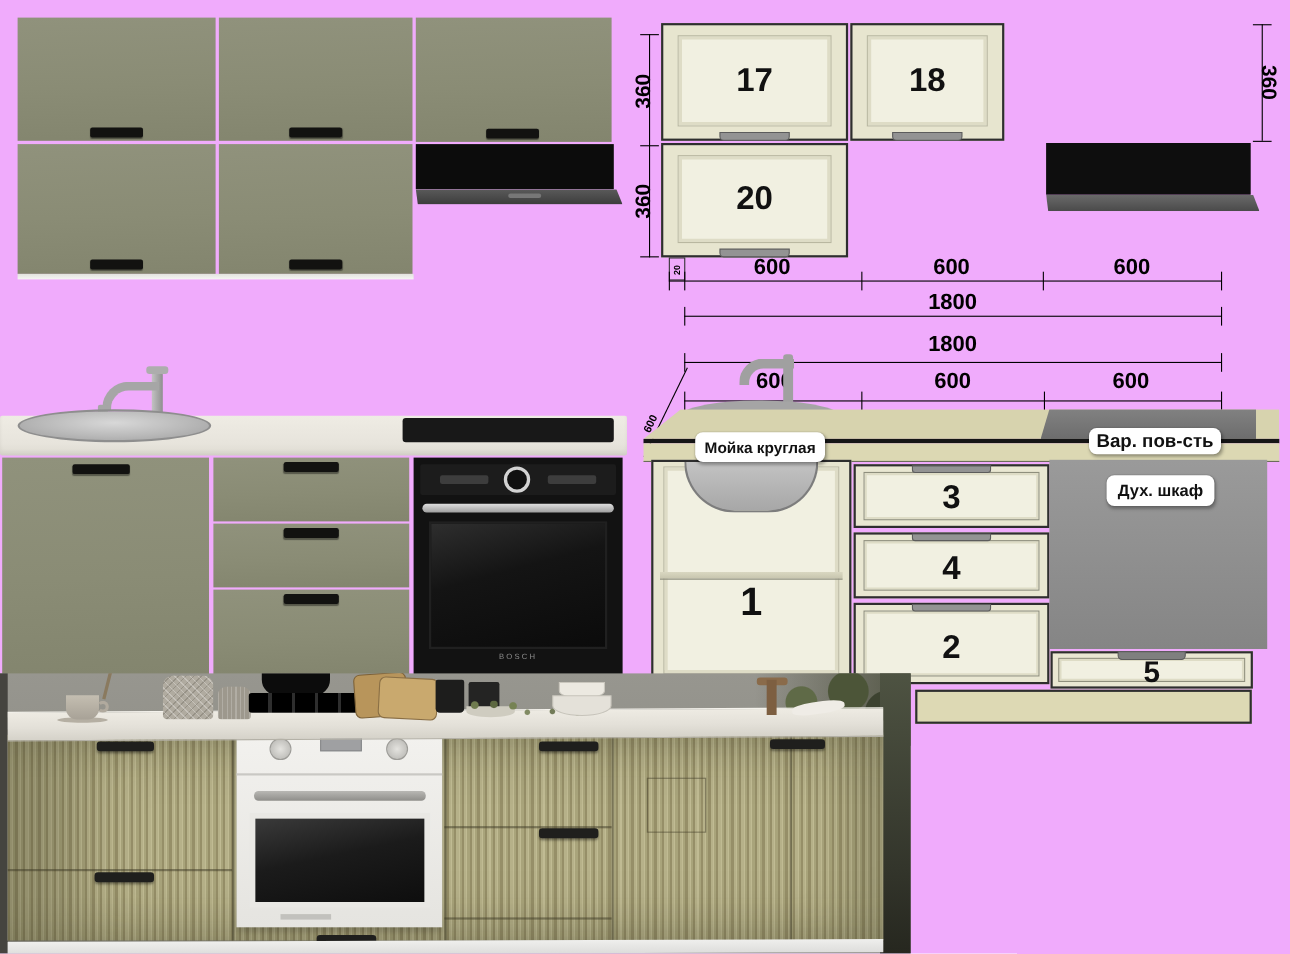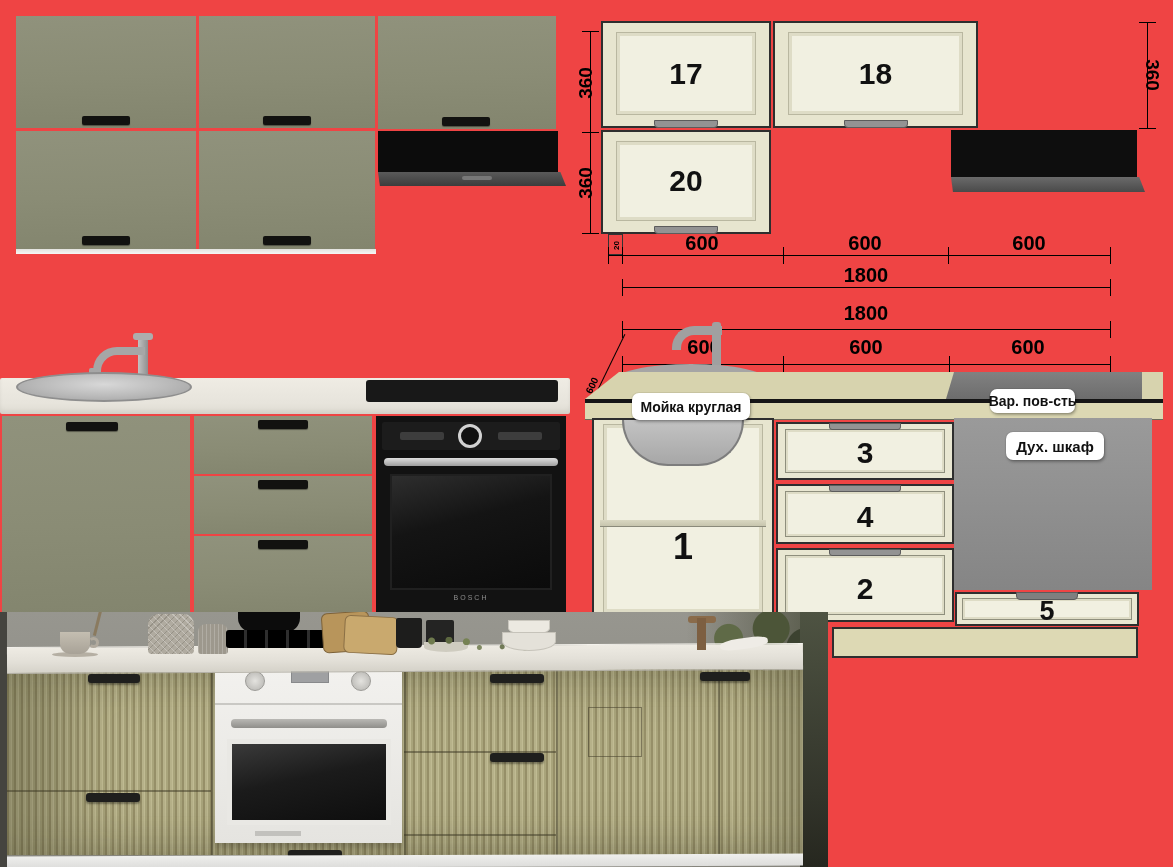--- a/index.html
+++ b/index.html
@@ -1,16 +1,16 @@
 <!DOCTYPE html>
 <html><head>
 <meta charset="utf-8">
 <style>
   html,body{margin:0;padding:0;background:#fff;}
-  #canvas{position:relative;width:1173px;height:867px;background:#ef4444;overflow:hidden;
+  #canvas{position:relative;width:1173px;height:867px;background:#f0abfc;overflow:hidden;
           font-family:"Liberation Sans",sans-serif;}
   .abs{position:absolute;}
   
   .door{background:linear-gradient(178deg,#90927c 0%,#8a8c75 55%,#83856e 100%);}
   .bar-handle{background:#121210;border-radius:2px;box-shadow:0 1px 1px rgba(0,0,0,.4);}
   
   .dpanel{background:#e7e5cf;border:2px solid #2e2e2e;box-sizing:border-box;}
   .dpanel .inner{position:absolute;left:13px;right:13px;top:9px;bottom:11px;
     background:#f1f0e1;border:1px solid #b9b7a0;
     box-shadow:inset 3px 3px 0 #dedcc6, inset -3px -3px 0 #dedcc6;}
@@ -62,21 +62,21 @@
     <div class="abs" style="left:8px;top:235px;width:360px;height:5px;background:linear-gradient(#e2e2de,#f6f6f4);"></div>
   </div>
 
   <div class="abs" style="left:578px;top:6px;width:595px;height:292px;">
 
     <div class="abs dpanel" style="left:23px;top:15px;width:170px;height:107px;">
       <div class="inner"></div>
       <div class="num" style="top:34px;font-size:30px;">17</div>
       <div class="htab" style="bottom:-2px;width:64px;height:8px;border-radius:0 0 4px 4px;"></div>
     </div>
-    <div class="abs dpanel" style="left:195px;top:15px;width:205px;height:107px;">
+    <div class="abs dpanel" style="left:195px;top:15px;width:140px;height:107px;">
       <div class="inner"></div>
       <div class="num" style="top:34px;font-size:30px;">18</div>
       <div class="htab" style="bottom:-2px;width:64px;height:8px;border-radius:0 0 4px 4px;"></div>
     </div>
     <div class="abs dpanel" style="left:23px;top:124px;width:170px;height:104px;">
       <div class="inner"></div>
       <div class="num" style="top:32px;font-size:30px;">20</div>
       <div class="htab" style="bottom:-2px;width:64px;height:8px;border-radius:0 0 4px 4px;"></div>
     </div>
 
@@ -170,21 +170,21 @@
     <div class="abs" style="left:134px;top:24px;width:9px;height:50px;background:#a0a0a0;border-radius:3px;"></div>
     <div class="abs" style="left:94px;top:28px;width:50px;height:24px;border-top:9px solid #a0a0a0;border-left:9px solid #a0a0a0;border-top-left-radius:22px;box-sizing:border-box;"></div>
     <div class="abs" style="left:36px;top:66px;width:154px;height:34px;background:#a5a5a5;border-radius:50%;"></div>
 
     <div class="abs" style="left:7px;top:74px;width:578px;height:27px;background:#d7d3ae;clip-path:polygon(34px 0,100% 0,100% 100%,0 100%);"></div>
     <div class="abs" style="left:368px;top:74px;width:196px;height:27px;background:linear-gradient(#818181,#6d6d6d);clip-path:polygon(8px 0,100% 0,100% 100%,0 100%);"></div>
     <div class="line" style="left:7px;top:101px;width:578px;height:4px;background:#151515;"></div>
     <div class="abs" style="left:7px;top:105px;width:578px;height:16px;background:#dcd8b3;border-bottom:1px solid #6b6b5a;"></div>
 
     <div class="label-box" style="left:54px;top:95px;width:118px;height:27px;font-size:14px;">Мойка круглая</div>
-    <div class="label-box" style="left:412px;top:91px;width:85px;height:24px;font-size:14px;">Вар. пов-сть</div>
+    <div class="label-box" style="left:412px;top:91px;width:120px;height:24px;font-size:17px;">Вар. пов-сть</div>
     <div class="label-box" style="left:428px;top:134px;width:98px;height:28px;font-size:15px;">Дух. шкаф</div>
 
     <div class="abs dpanel" style="left:14px;top:120px;width:182px;height:203px;">
       <div class="inner" style="top:4px;bottom:6px;left:9px;right:9px;"></div>
       <div class="abs" style="left:28px;top:0;width:122px;height:46px;background:linear-gradient(#c3c3c3,#a7a7a7);border:2px solid #7d7d7d;border-top:none;border-radius:0 0 60px 60px;box-sizing:border-box;"></div>
       <div class="abs" style="left:6px;top:100px;width:166px;height:6px;background:linear-gradient(#d9d7c1,#c7c5ae);border-bottom:1px solid #8a8a7a;"></div>
       <div class="num" style="top:106px;font-size:36px;">1</div>
     </div>
 
     <div class="drw" style="left:198px;top:124px;width:178px;height:58px;">

